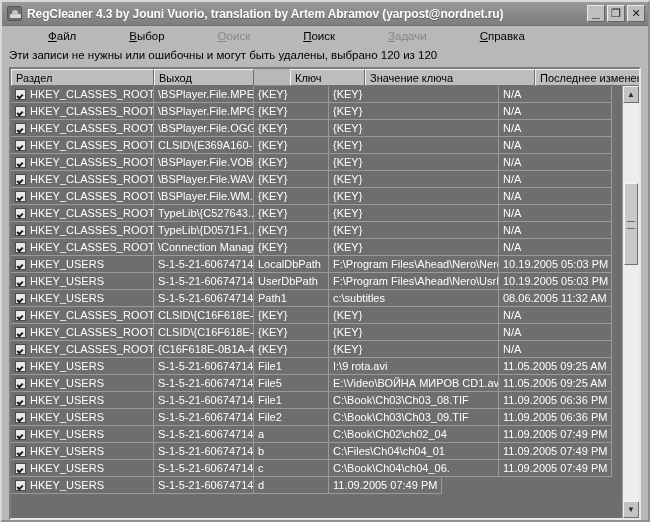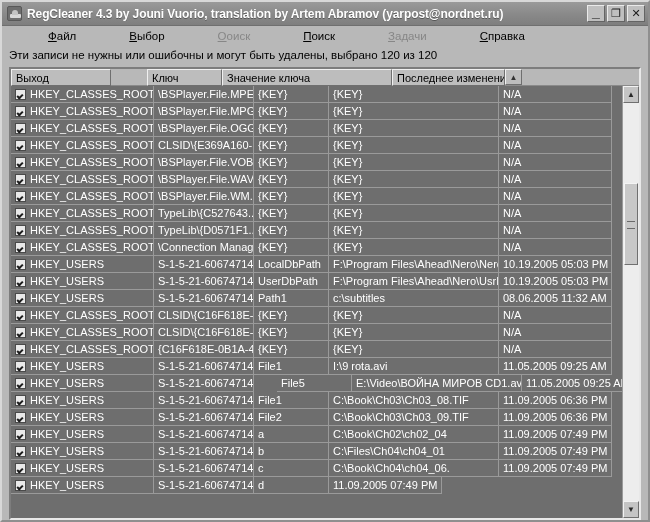--- a/index.html
+++ b/index.html
@@ -301,20 +301,23 @@
       <div class="menu-item"><span class="ul">П</span><span>оиск</span></div>
       <div class="menu-item disabled"><span class="ul">З</span><span>адачи</span></div>
       <div class="menu-item"><span class="ul">С</span><span>правка</span></div>
     </div>
 
   <div id="infoline">Эти записи не нужны или ошибочны и могут быть удалены, выбрано 120 из 120</div>
 
   <div id="list-outer">
 
     <div id="header-row">
+        <div class="hcell" style="width: 143px; flex: 0 0 143px;">
+          <span>Раздел</span>
+        </div>
         <div class="hcell" style="width: 100px; flex: 0 0 100px;">
           <span>Выход</span>
         </div>
         <div class="hcell" style="width: 75px; flex: 0 0 75px; margin-left: 36px;">
           <span>Ключ</span>
         </div>
         <div class="hcell" style="width: 170px; flex: 0 0 170px;">
           <span>Значение ключа</span>
         </div>
         <div class="hcell" style="width: 113px; flex: 0 0 113px;">
@@ -494,21 +497,21 @@
             <div class="cell" style="width: 75px; flex: 0 0 75px;">File1</div>
             <div class="cell" style="width: 170px; flex: 0 0 170px;">I:\9 rota.avi</div>
             <div class="cell" style="width: 113px; flex: 0 0 113px;">11.05.2005 09:25 AM</div>
           </div>
           <div class="row">
             <div class="cell c0" style="width: 143px; flex: 0 0 143px;">
               <div class="chk on"></div>
               <span class="c0label">HKEY_USERS</span>
             </div>
             <div class="cell" style="width: 100px; flex: 0 0 100px;">S-1-5-21-60674714...</div>
-            <div class="cell" style="width: 75px; flex: 0 0 75px; margin-left: 23px;">File5</div>
+            <div class="cell" style="width: 75px; flex: 0 0 75px;">File5</div>
             <div class="cell" style="width: 170px; flex: 0 0 170px;">E:\Video\ВОЙНА МИРОВ CD1.avi</div>
             <div class="cell" style="width: 113px; flex: 0 0 113px;">11.05.2005 09:25 AM</div>
           </div>
           <div class="row">
             <div class="cell c0" style="width: 143px; flex: 0 0 143px;">
               <div class="chk on"></div>
               <span class="c0label">HKEY_USERS</span>
             </div>
             <div class="cell" style="width: 100px; flex: 0 0 100px;">S-1-5-21-60674714...</div>
             <div class="cell" style="width: 75px; flex: 0 0 75px;">File1</div>

